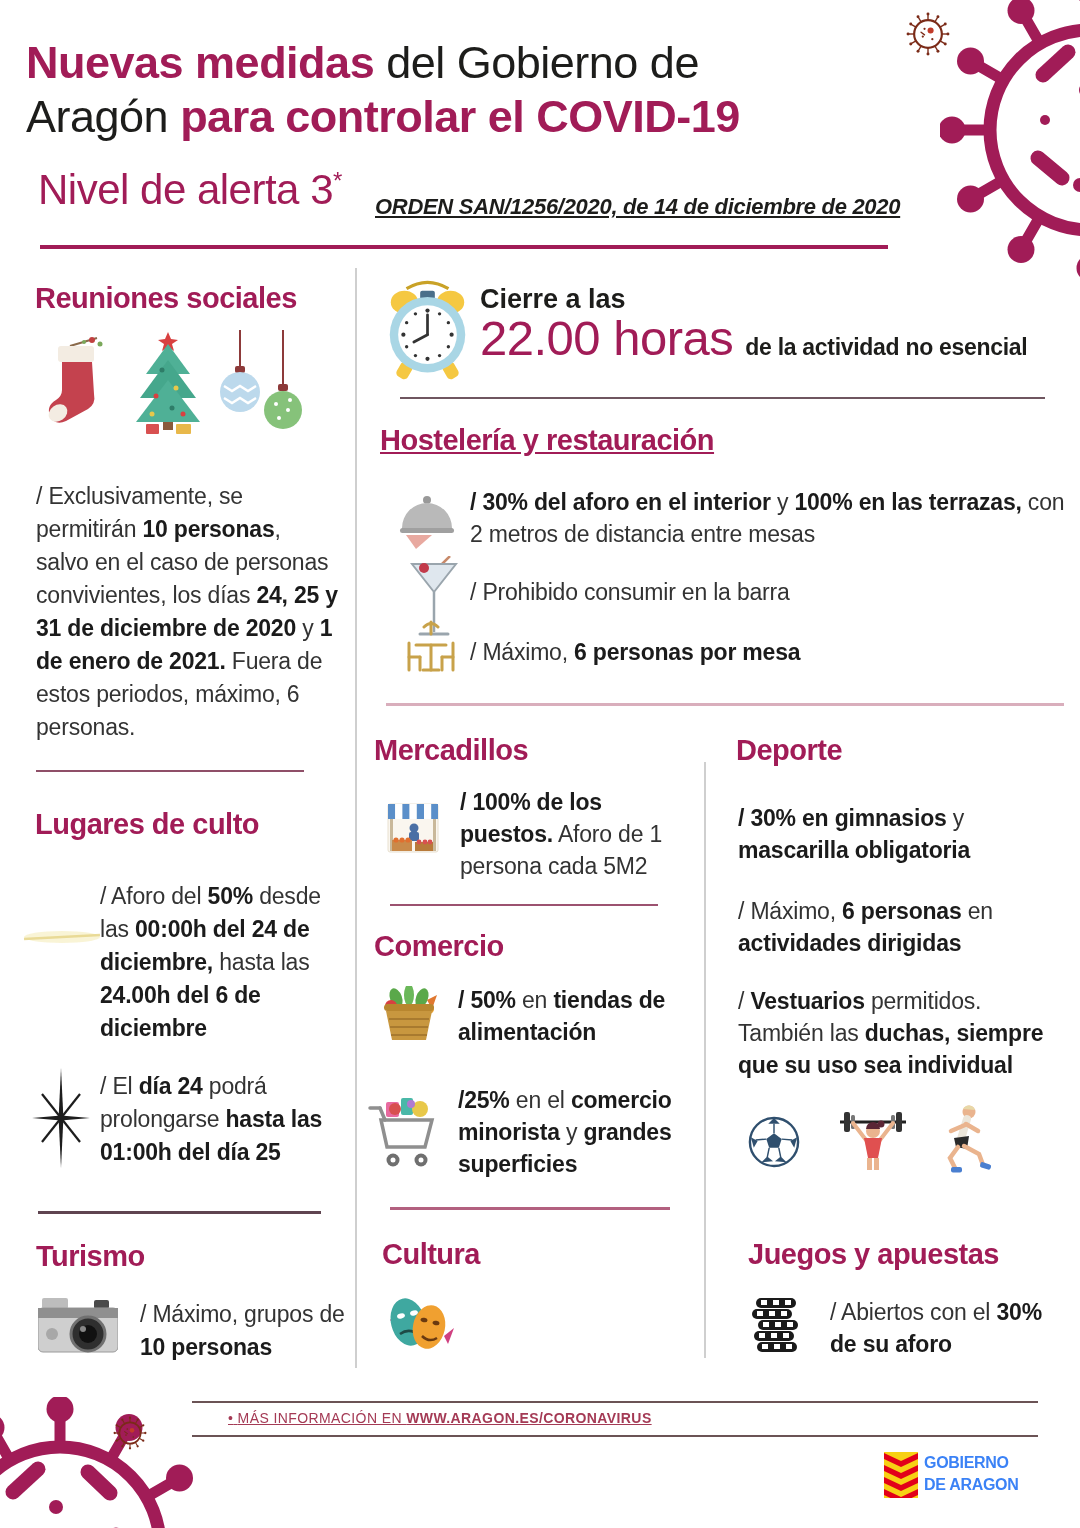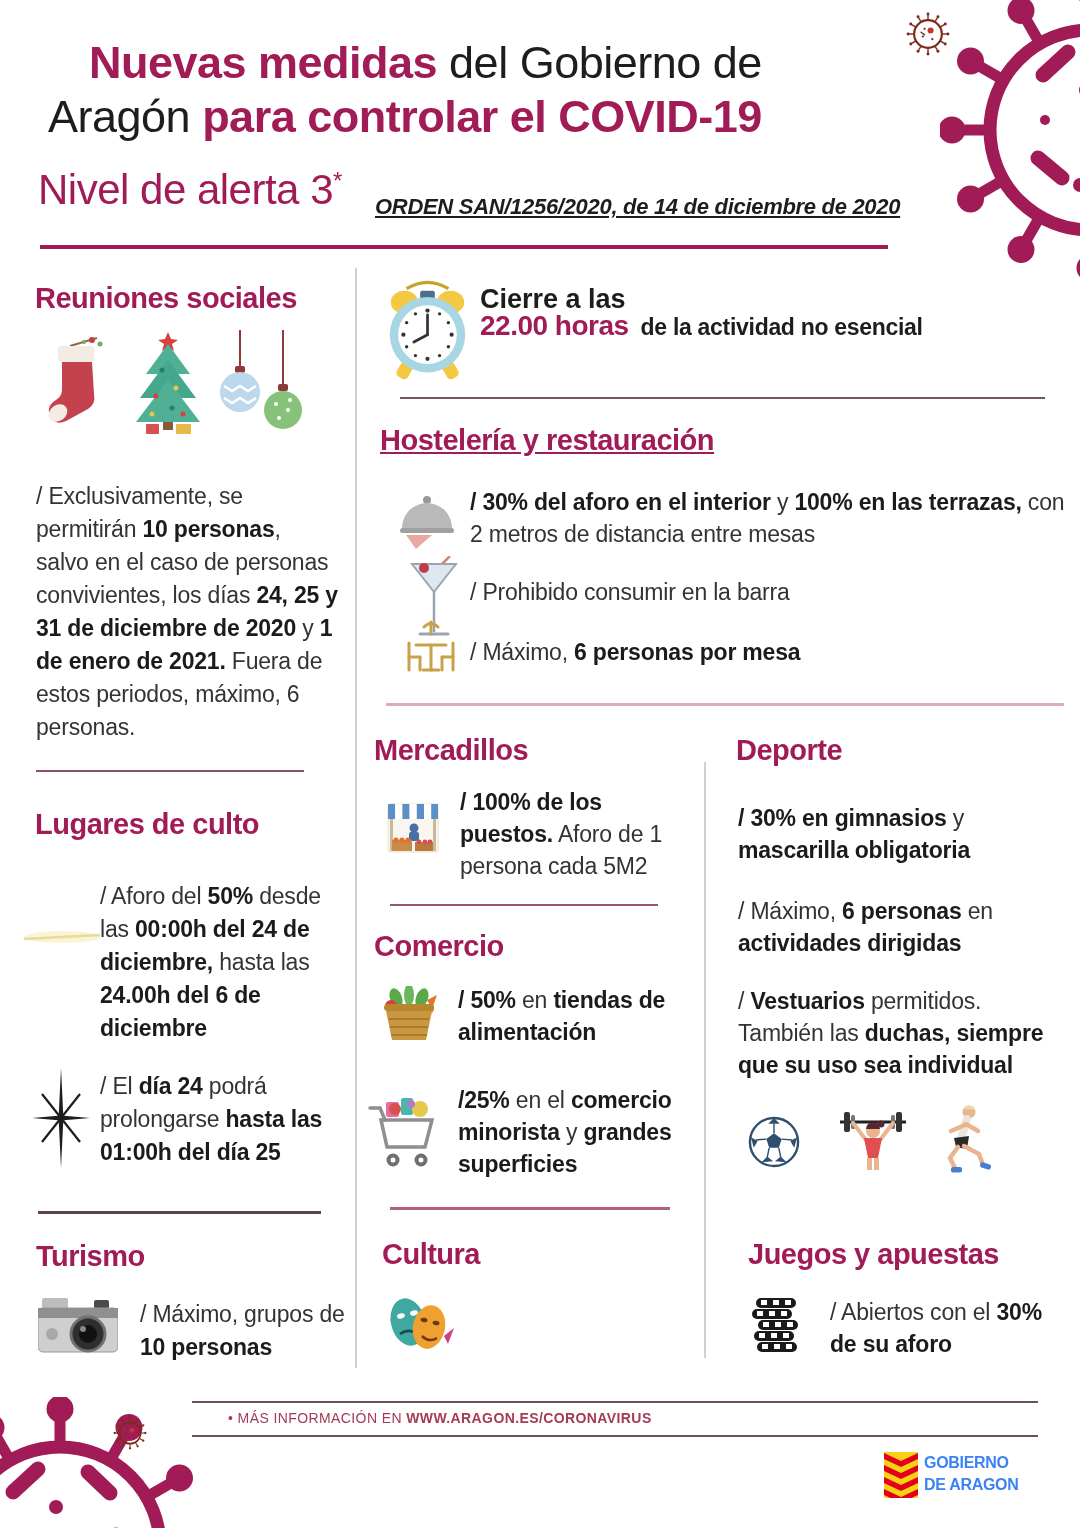--- a/index.html
+++ b/index.html
@@ -19,21 +19,21 @@
   .alert{font-size:42px;font-weight:300;color:var(--accent);letter-spacing:-0.5px;}
   .alert sup{font-size:24px;font-weight:400;}
   .order{font-size:22px;font-style:italic;font-weight:700;color:var(--ink);letter-spacing:-0.3px;}
   .sec-h{font-size:29px;font-weight:800;color:var(--accent);letter-spacing:-0.5px;white-space:nowrap;}
   .body-t{font-size:23px;line-height:33px;font-weight:400;color:var(--body);letter-spacing:-0.2px;}
   .body-t .b{font-weight:800;color:#1b1b1b;}
   .hline{height:2px;background:#8f4f68;}
   .vline{width:2px;background:#cfcfcf;}
   .closure-prefix{font-size:27px;font-weight:800;color:var(--ink);}
   .closure-row{display:flex;align-items:baseline;gap:12px;white-space:nowrap;}
-  .closure-time{font-size:28px;font-weight:700;color:var(--accent);letter-spacing:-0.5px;}
+  .closure-time{font-size:49px;font-weight:400;color:var(--accent);letter-spacing:-0.5px;}
   .closure-suffix{font-size:23px;font-weight:800;color:var(--ink);letter-spacing:-0.3px;}
   .finfo{font-size:14px;color:#a43a55;letter-spacing:0.4px;white-space:nowrap;}
   .finfo .url{font-weight:800;}
   .logo-text{font-size:16px;line-height:22px;font-weight:800;color:#3b82f6;letter-spacing:-0.3px;}
 </style>
 </head>
 <body>
 
 <div class="page">
 
@@ -124,21 +124,21 @@
           <circle cx="24" cy="33" r="1.3"></circle>
             <circle cx="35" cy="36" r="1.3"></circle>
             <circle cx="26" cy="24" r="1.3"></circle>
         </g>
         <circle cx="33" cy="26" r="3.5" fill="#c23b2a"></circle>
         <line x1="22" y1="28" x2="26" y2="31" stroke="#7b2b18" stroke-width="1.6" stroke-linecap="round"></line>
       </symbol>
     </defs>
   </svg>
 
-  <div class="abs" style="left:48px;top:36px;text-align:right;">
+  <div class="abs" style="left:26px;top:36px;">
     <div class="t-line">
       <span class="accent">Nuevas medidas</span><span class="plain"> del Gobierno de</span>
     </div>
     <div class="t-line">
       <span class="plain">Aragón </span><span class="accent">para controlar el COVID-19</span>
     </div>
   </div>
 
   <div class="abs alert" style="left:38px;top:166px;">
     <span>Nivel de alerta 3</span><sup>*</sup>
@@ -455,21 +455,21 @@
         <rect x="35" y="37" width="6" height="5" fill="#ffffff"></rect>
       <rect x="9" y="46" width="40" height="10" rx="5" fill="#1a1a1a"></rect>
       <rect x="14" y="48" width="6" height="5" fill="#ffffff"></rect>
         <rect x="26" y="48" width="6" height="5" fill="#ffffff"></rect>
         <rect x="38" y="48" width="6" height="5" fill="#ffffff"></rect>
     </g>
   </svg>
   <div class="abs body-t" style="left:830px;top:1296px;width:220px;line-height:32px;"><span>/ Abiertos con el </span><span class="b">30% de su aforo</span></div>
 
   <div class="abs hline" style="left:192px;top:1401px;width:846px;background:#6b5355;"></div>
-  <div class="abs finfo" style="left:228px;top:1410px;">
+  <div class="abs finfo" style="left:228px;top:1410px;text-decoration:underline;">
     <span>•</span>
     <span>MÁS INFORMACIÓN EN </span><span class="url">WWW.ARAGON.ES/CORONAVIRUS</span>
   </div>
   <div class="abs hline" style="left:192px;top:1435px;width:846px;background:#6b5355;"></div>
 
   <svg class="abs" style="left:-90px;top:1397px;" width="300" height="300">
       <use href="#virus-big"></use>
     </svg>
   <svg class="abs" style="left:110px;top:1413px;" width="40" height="40">
       <use href="#virus-small"></use>

